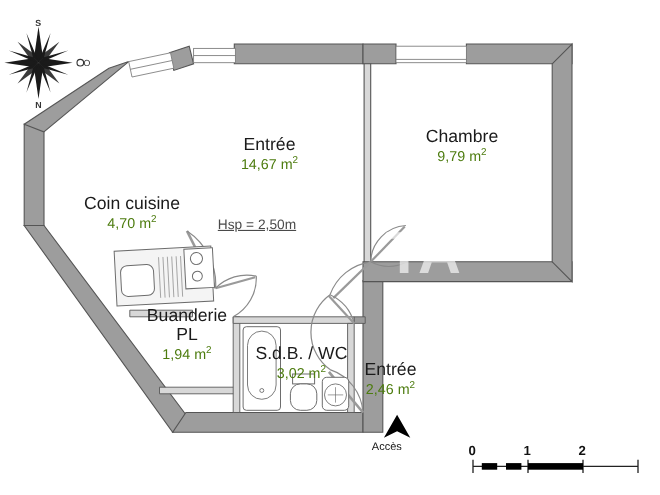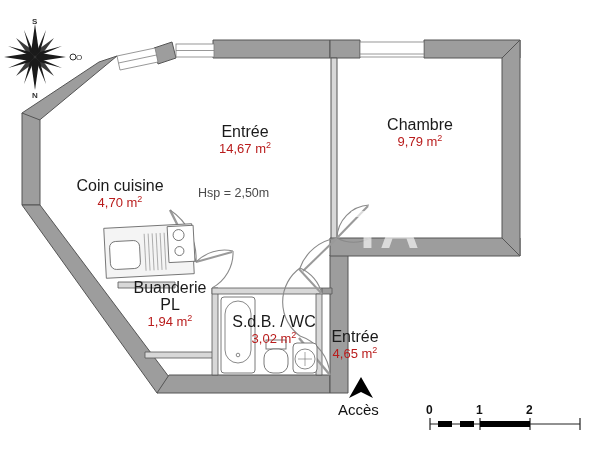--- a/index.html
+++ b/index.html
@@ -31,21 +31,21 @@
   .room-name {
     font-family: "Liberation Sans", sans-serif;
     font-size: 16px;
     color: #1a1a1a;
     line-height: 1.05;
     white-space: nowrap;
   }
   .room-area {
     font-family: "Liberation Sans", sans-serif;
     font-size: 13px;
-    color: #b91c1c;
+    color: #4d7c0f;
     line-height: 1.1;
     white-space: nowrap;
   }
   .room-area sup { font-size: 9px; vertical-align: super; }
   .note-hsp {
     position: absolute;
     font-family: "Liberation Sans", sans-serif;
     font-size: 12.5px;
     color: #4a4a4a;
     white-space: nowrap;
@@ -53,21 +53,21 @@
   .compass-label {
     position: absolute;
     font-family: "Liberation Sans", sans-serif;
     font-size: 8px;
     color: #333;
     font-weight: bold;
   }
   .acces-label {
     position: absolute;
     font-family: "Liberation Sans", sans-serif;
-    font-size: 15px;
+    font-size: 10px;
     color: #111;
     white-space: nowrap;
   }
   .scale-num {
     position: absolute;
     font-family: "Liberation Sans", sans-serif;
     font-size: 12px;
     font-weight: bold;
     color: #111;
     white-space: nowrap;
@@ -260,24 +260,24 @@
     <div class="room-area"><span>1,94 m</span><sup>2</sup></div>
   </div>
 
   <div class="room-label-group" style="left:204px; top:314px; width:140px;">
     <div class="room-name">S.d.B. / WC</div>
     <div class="room-area"><span>3,02 m</span><sup>2</sup></div>
   </div>
 
   <div class="room-label-group" style="left:300px; top:289px; width:110px;margin-top:40px;">
     <div class="room-name">Entrée</div>
-    <div class="room-area"><span>4,65 m</span><sup>2</sup></div>
-  </div>
-
-  <div class="note-hsp" style="left:198px; top:186px;">Hsp = 2,50m</div>
+    <div class="room-area"><span>2,46 m</span><sup>2</sup></div>
+  </div>
+
+  <div class="note-hsp" style="left:198px; top:197px;text-decoration:underline;">Hsp = 2,50m</div>
 
   <div class="compass-label" style="left:32px; top:17px;">S</div>
   <div class="compass-label" style="left:32px; top:91px;">N</div>
   <div class="compass-label" style="left:76px; top:53px; font-weight:normal;">O</div>
 
   <div class="acces-label" style="left:338px; top:401px;">Accès</div>
 
   <div class="scale-num" style="left:426px; top:403px;">0</div>
   <div class="scale-num" style="left:476px; top:403px;">1</div>
   <div class="scale-num" style="left:526px; top:403px;">2</div>

